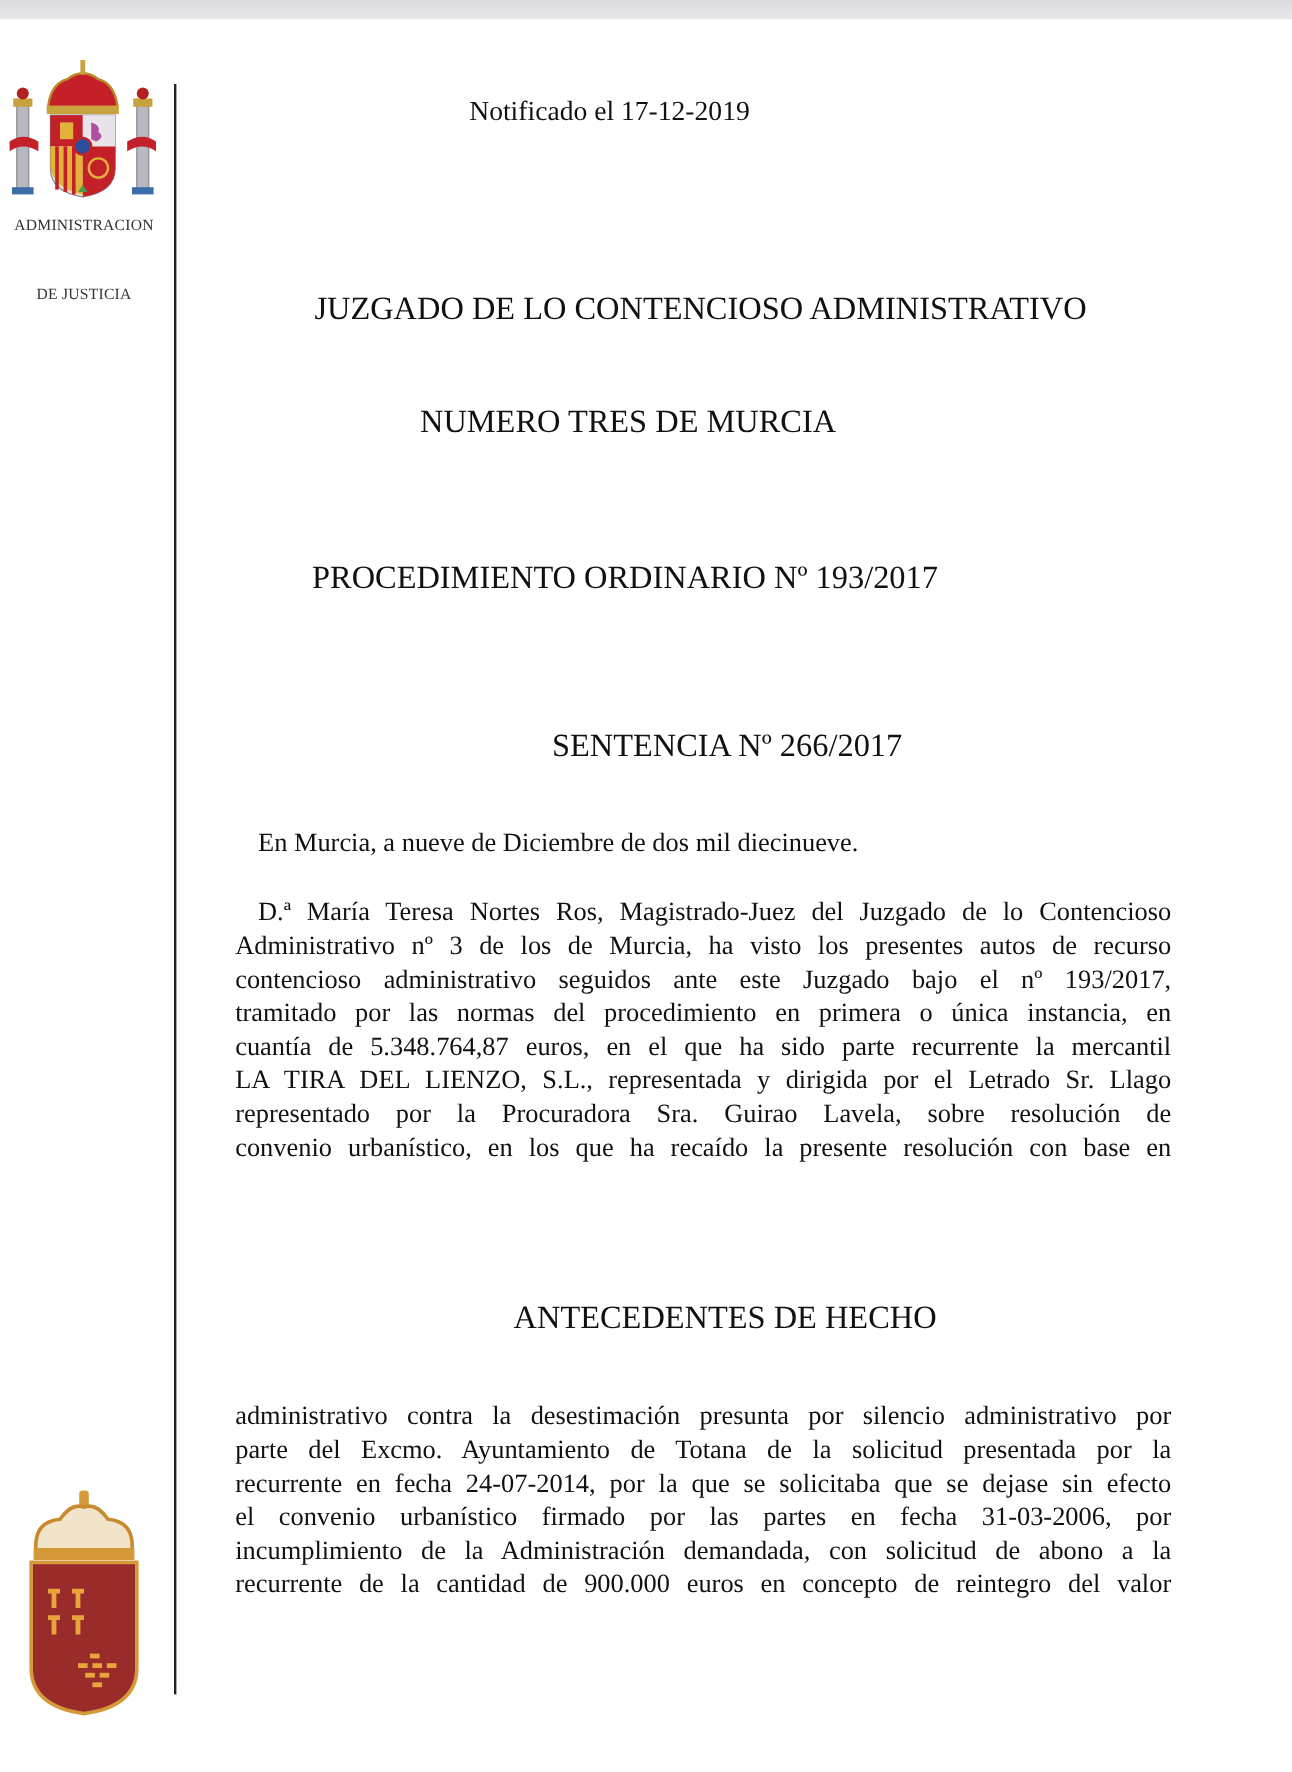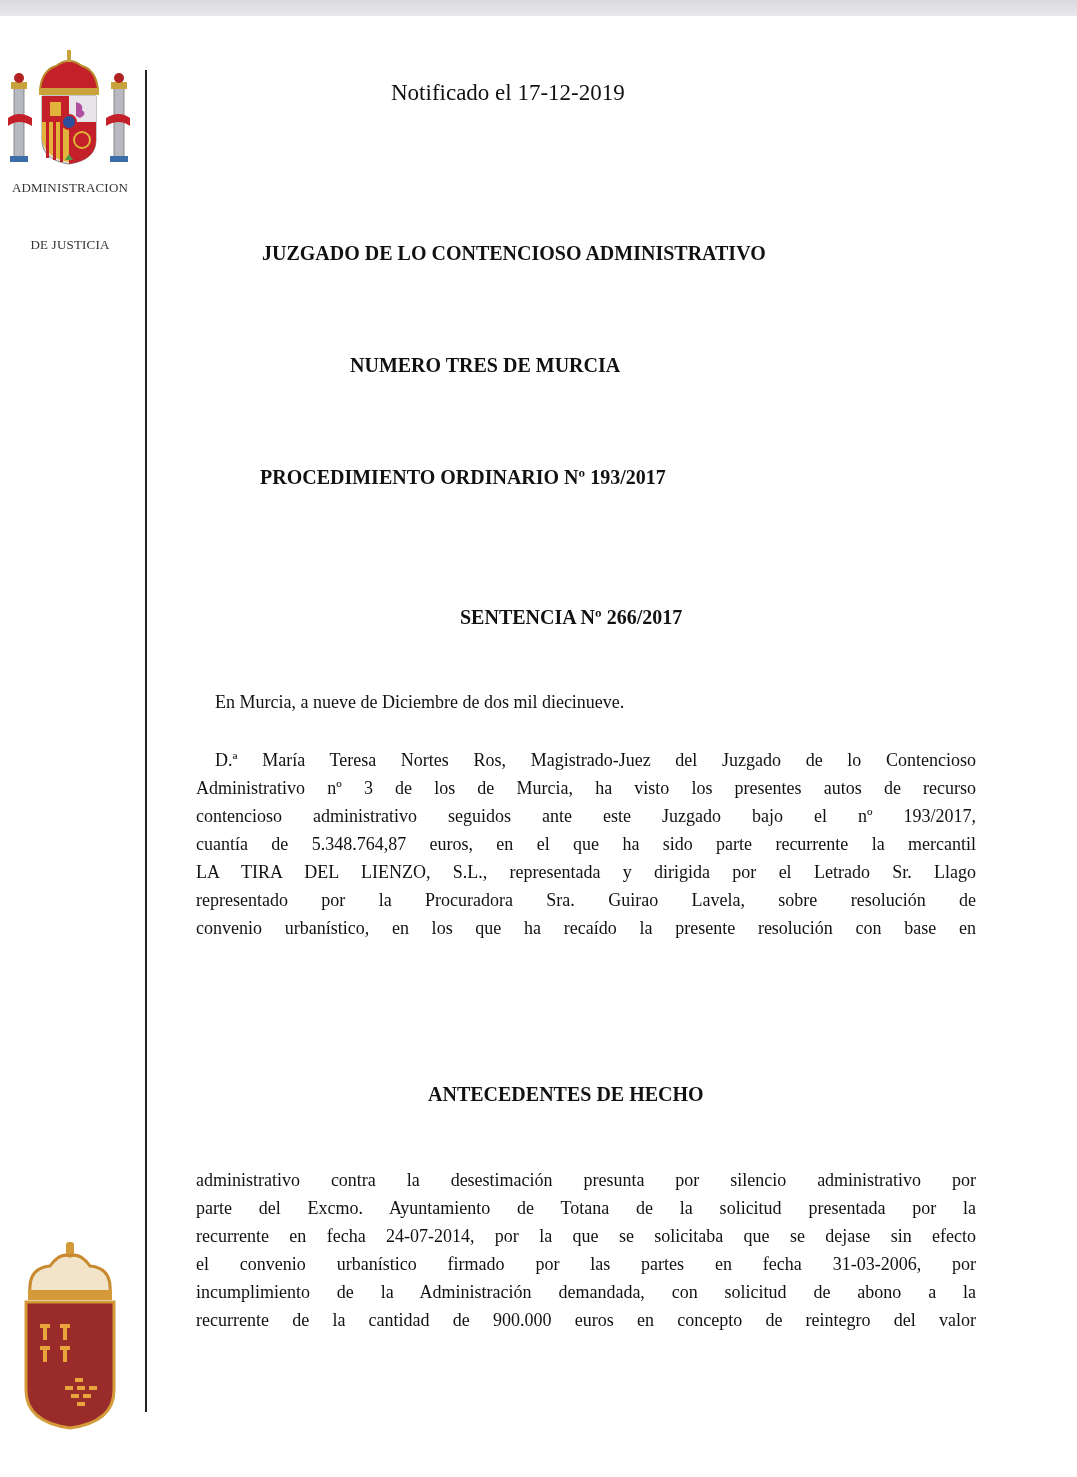--- a/index.html
+++ b/index.html
@@ -20,24 +20,24 @@
   .vline {
     position: absolute; left: 145px; top: 70px; width: 2px; height: 1342px; background: #222;
   }
   .logo-top { position: absolute; left: 6px; top: 48px; width: 126px; height: 120px; }
   .logo-text {
     position: absolute; left: 0; width: 140px; text-align: center;
     font-family: "Liberation Serif", serif; font-size: 13px; color: #333; letter-spacing: 0.2px;
   }
   .logo-bottom { position: absolute; left: 20px; top: 1240px; width: 100px; height: 190px; }
   .h {
-    position: absolute; font-weight: bold; font-size: 20px; white-space: nowrap;
+    position: absolute; font-weight: normal; font-size: 27px; white-space: nowrap;
   }
   .p {
-    position: absolute; left: 196px; width: 780px; font-size: 18px; line-height: 28px;
+    position: absolute; left: 196px; width: 780px; font-size: 22px; line-height: 28px;
     text-align: justify; text-align-last: left;
   }
   .p .line { display: block; text-align: justify; text-align-last: justify; }
   .p .line.last { text-align-last: left; }
   .indent { padding-left: 19px; }
   b { font-weight: bold; }
 </style>
 </head>
 <body>
 
@@ -76,32 +76,33 @@
   <circle cx="76" cy="92" r="8" fill="none" stroke="#e2b33a" stroke-width="2"></circle>
   <circle cx="63" cy="74" r="7" fill="#2c4e9c" stroke="#c4202a" stroke-width="2"></circle>
   <path d="M59 112 L63 106 L67 112 Z" fill="#4c9a4c"></path>
 </svg>
 <div class="logo-text" style="top:180px;">ADMINISTRACION</div>
 <div class="logo-text" style="top:196px;margin-top:41px;">DE JUSTICIA</div>
 
 <div class="vline"></div>
 
 <div class="h" style="left:262px; top:242px;">JUZGADO DE LO CONTENCIOSO ADMINISTRATIVO</div>
-<div class="h" style="left:350px; top:354px;">NUMERO TRES DE MURCIA</div>
+<div class="h" style="left:350px; top:336px;">NUMERO TRES DE MURCIA</div>
 <div class="h" style="left:260px; top:466px;">PROCEDIMIENTO ORDINARIO Nº 193/2017</div>
 <div class="h" style="left:460px; top:606px;">SENTENCIA Nº 266/2017</div>
 
 <div class="p" style="top:688px; left:215px;">
   <span>En Murcia, a nueve de Diciembre de dos mil diecinueve.</span>
 </div>
 
 <div class="p" style="top:746px;">
   <span class="line indent">D.ª María Teresa Nortes Ros, Magistrado-Juez del Juzgado de lo Contencioso</span>
   <span class="line">Administrativo nº 3 de los de Murcia, ha visto los presentes autos de recurso</span>
   <span class="line">contencioso administrativo seguidos ante este Juzgado bajo el nº 193/2017,</span>
+  <span class="line">tramitado por las normas del procedimiento en primera o única instancia, en</span>
   <span class="line">cuantía de 5.348.764,87 euros, en el que ha sido parte recurrente la mercantil</span>
   <span class="line">LA TIRA DEL LIENZO, S.L., representada y dirigida por el Letrado Sr. Llago</span>
   <span class="line">representado por la Procuradora Sra. Guirao Lavela, sobre resolución de</span>
   <span class="line">convenio urbanístico, en los que ha recaído la presente resolución con base en</span>
 </div>
 
 <div class="h" style="left:428px; top:1083px;">ANTECEDENTES DE HECHO</div>
 
 <div class="p" style="top:1166px;">
   <span class="line">administrativo contra la desestimación presunta por silencio administrativo por</span>

